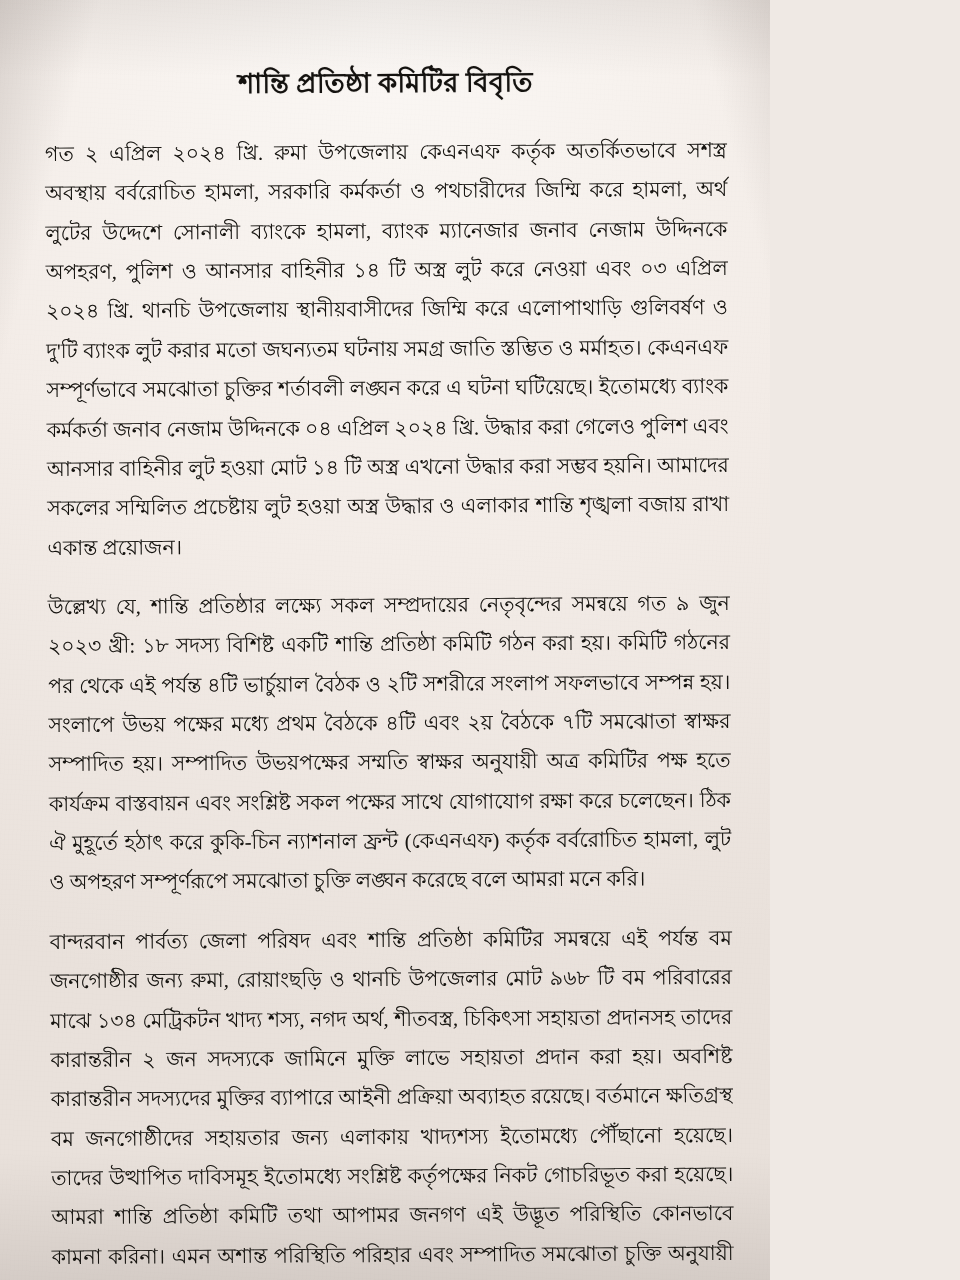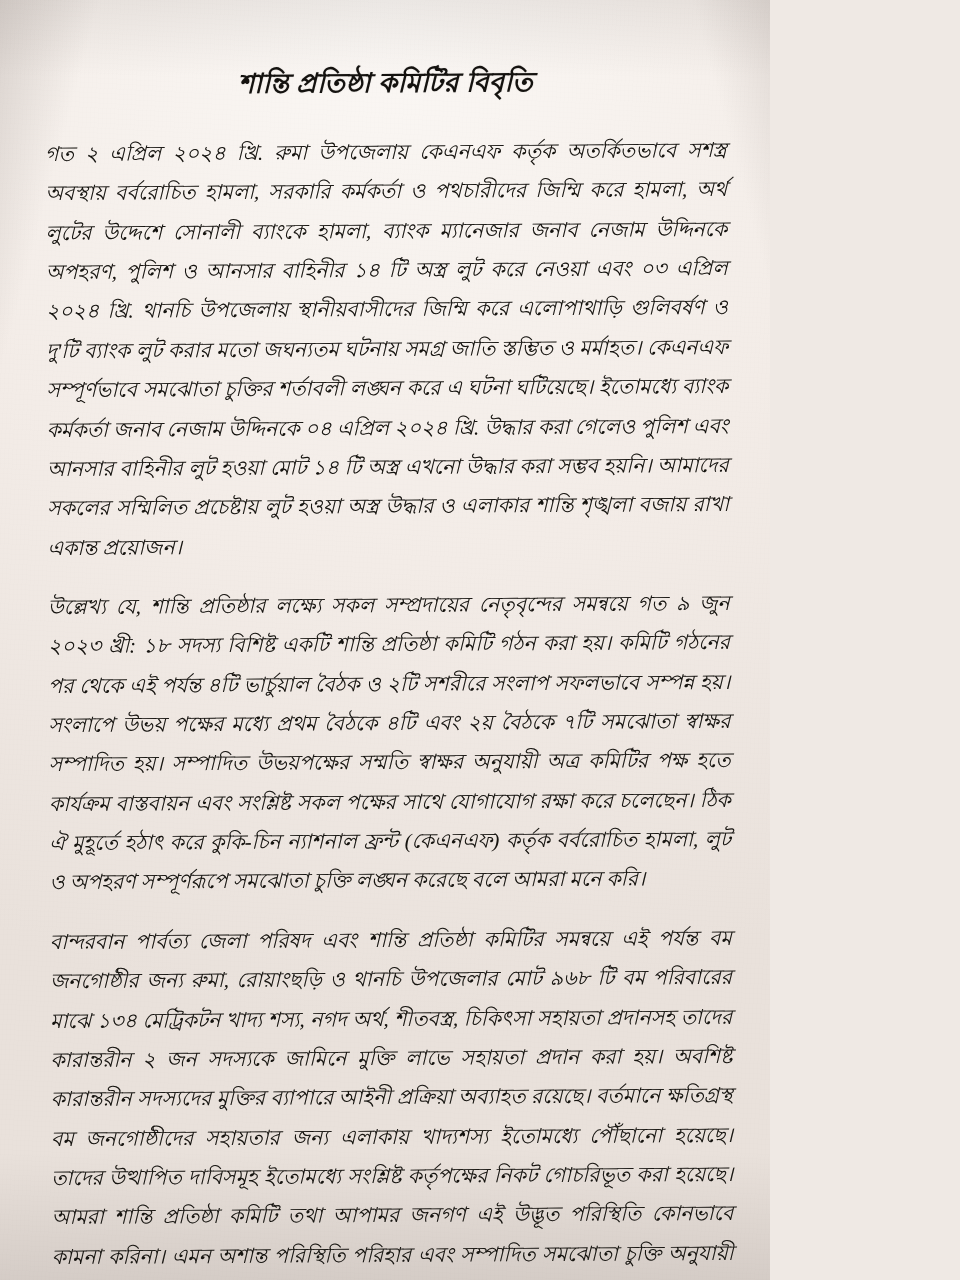--- a/index.html
+++ b/index.html
@@ -11,21 +11,20 @@
     font-family: "Liberation Serif", serif;
   }
   .page {
     position: relative;
     width: 770px;
     height: 1280px;
     overflow: hidden;
     background:
       radial-gradient(ellipse 120% 80% at 50% 0%, #fbf8f5 0%, #f3ece7 55%, #e9e1db 100%);
     box-sizing: border-box;
-    font-style: italic;
   }
   
   .paper-shadow {
     position: absolute;
     inset: 0;
     pointer-events: none;
     background:
       linear-gradient(105deg, rgba(150,140,135,0.30) 0%, rgba(255,255,255,0) 9%),
       linear-gradient(255deg, rgba(150,140,135,0.22) 0%, rgba(255,255,255,0) 7%),
       linear-gradient(0deg, rgba(120,110,105,0.18) 0%, rgba(255,255,255,0) 10%),

